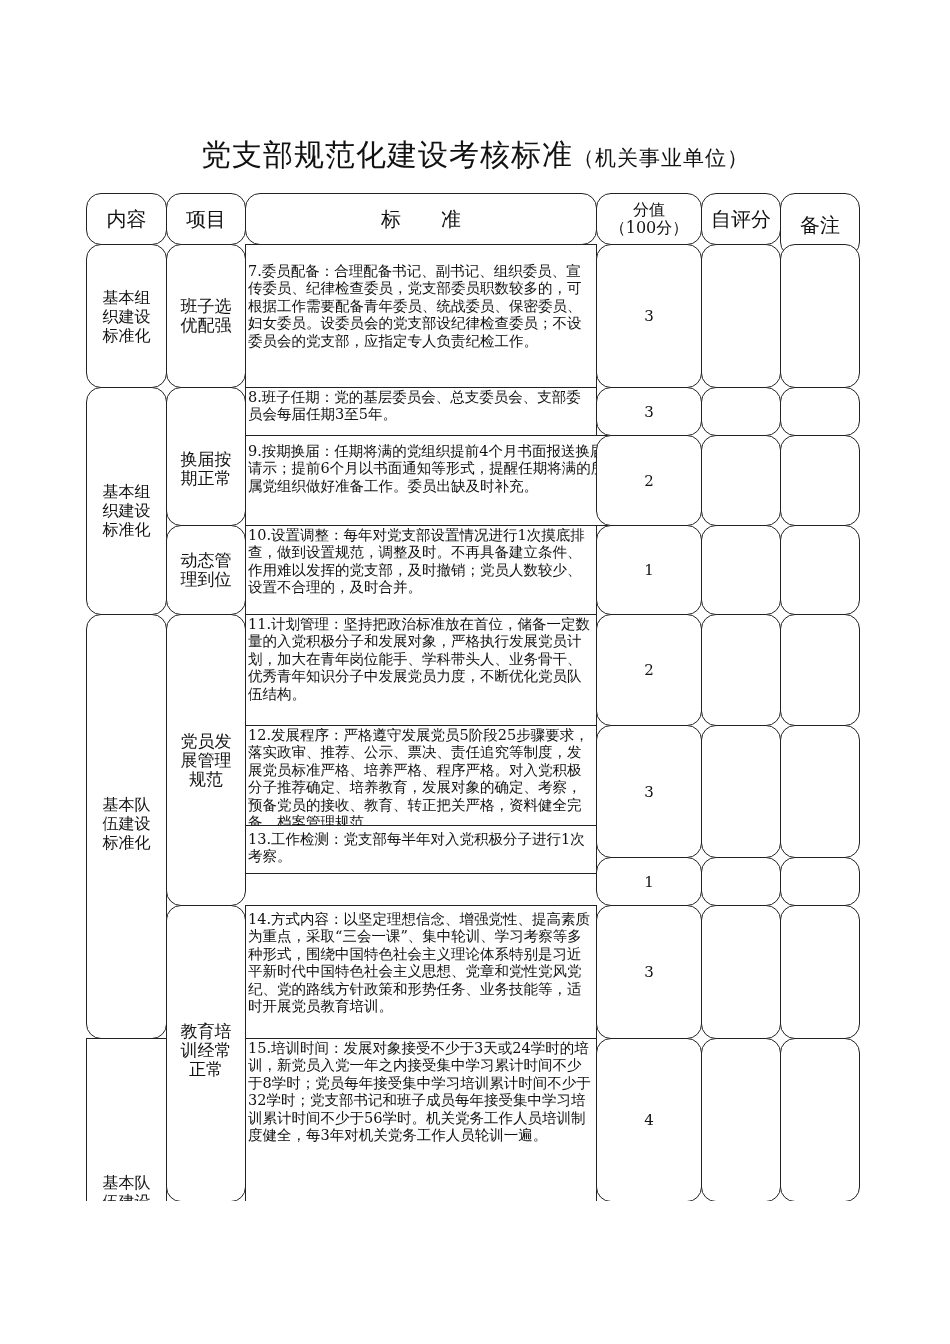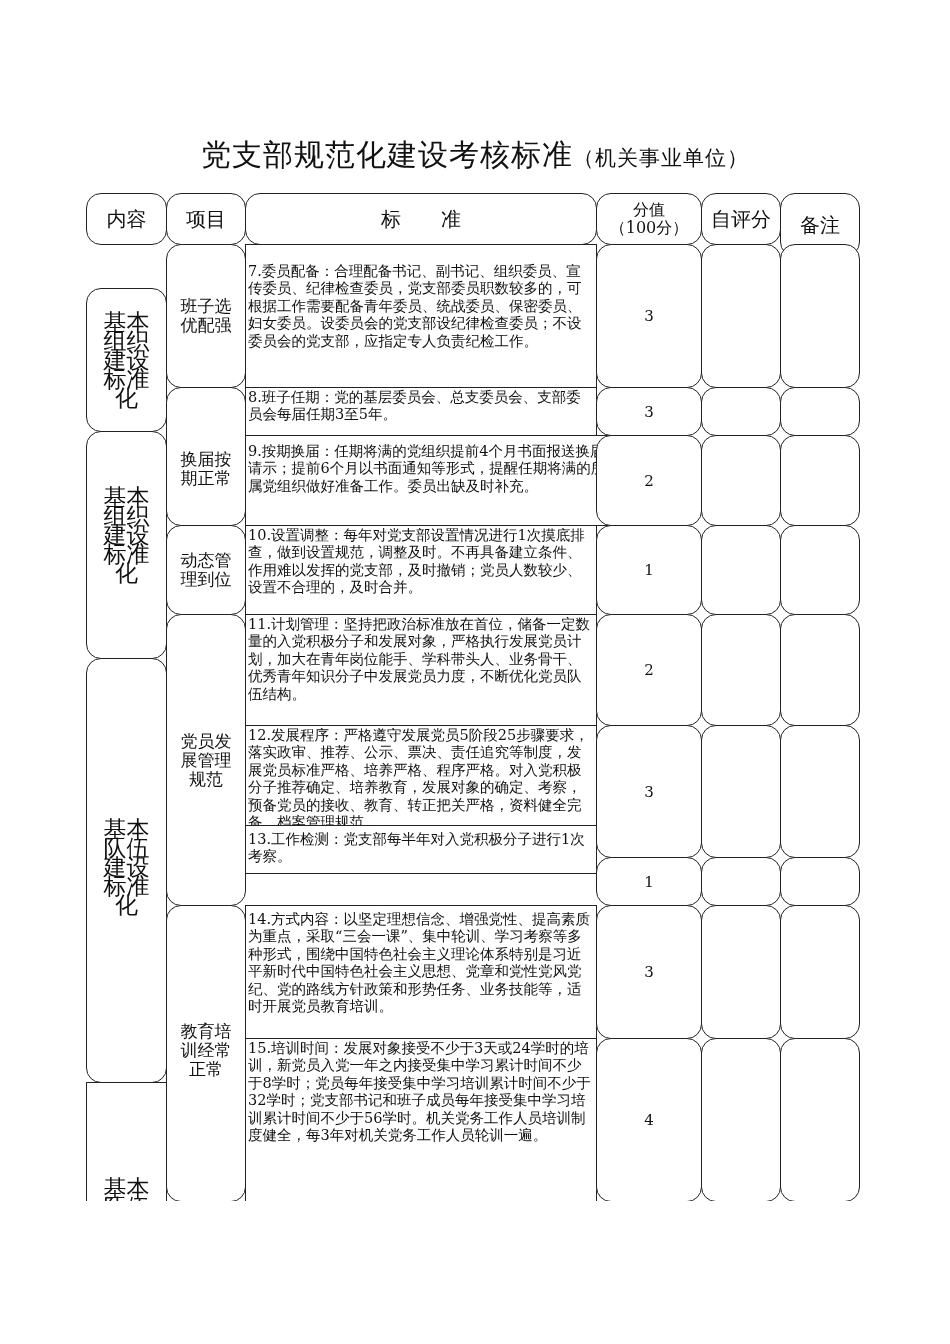--- a/index.html
+++ b/index.html
@@ -6,21 +6,21 @@
   body { width: 950px; height: 1344px; position: relative; overflow: hidden;
          font-family: "DejaVu Serif", "Liberation Serif", serif; color: #111; }
   .title { position: absolute; left: 0; width: 950px; top: 135px; text-align: center;
            font-size: 30px; letter-spacing: 1px; white-space: nowrap; }
   .title .sub { font-size: 21px; }
   .tbl { position: absolute; left: 86px; top: 193px; }
   .cell { position: absolute; box-sizing: border-box; border: 1px solid #222; background: #fff; }
   .v { display: flex; align-items: center; justify-content: center; text-align: center; border-radius: 15px; }
   .hdr { font-size: 20px; }
   .hdr-small { font-size: 16px; line-height: 18px; }
-  .cat { font-size: 23px; line-height: 19px; padding: 0 14px; margin-top: 44px; }
+  .cat { font-size: 16px; line-height: 19px; padding: 0 14px; }
   .item { font-size: 17px; line-height: 19px; padding: 0 8px; }
   .std { font-size: 14.5px; line-height: 17.4px; padding: 1px 2px 0 2px; text-align: left;
          word-break: break-all; overflow: hidden; }
   .score { font-size: 15px; }
   .clip { position: absolute; left: 0; top: 1201px; width: 950px; height: 143px; background: #fff; }
 </style>
 </head>
 <body>
 
 <div class="title"><span>党支部规范化建设考核标准</span><span class="sub">（机关事业单位）</span></div>

